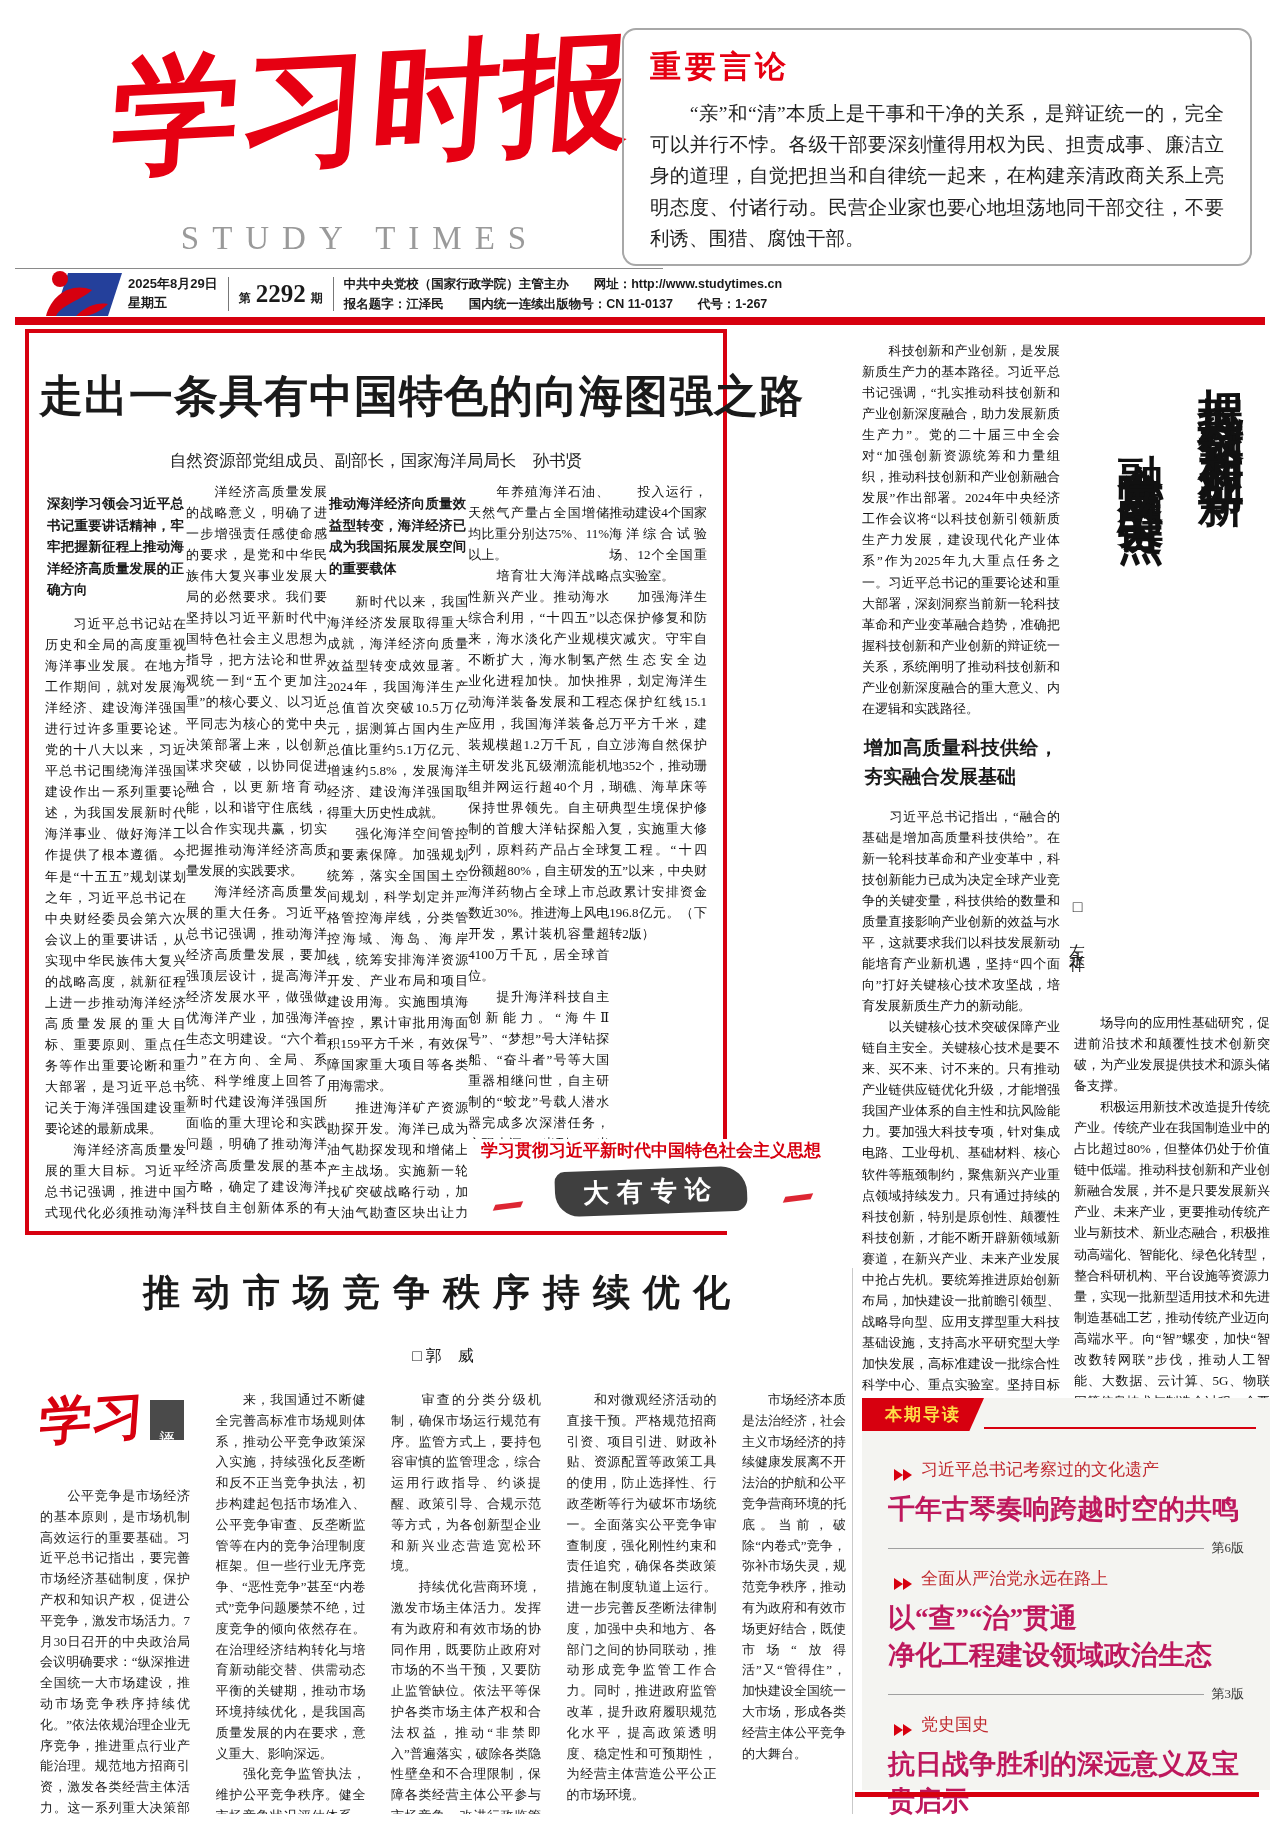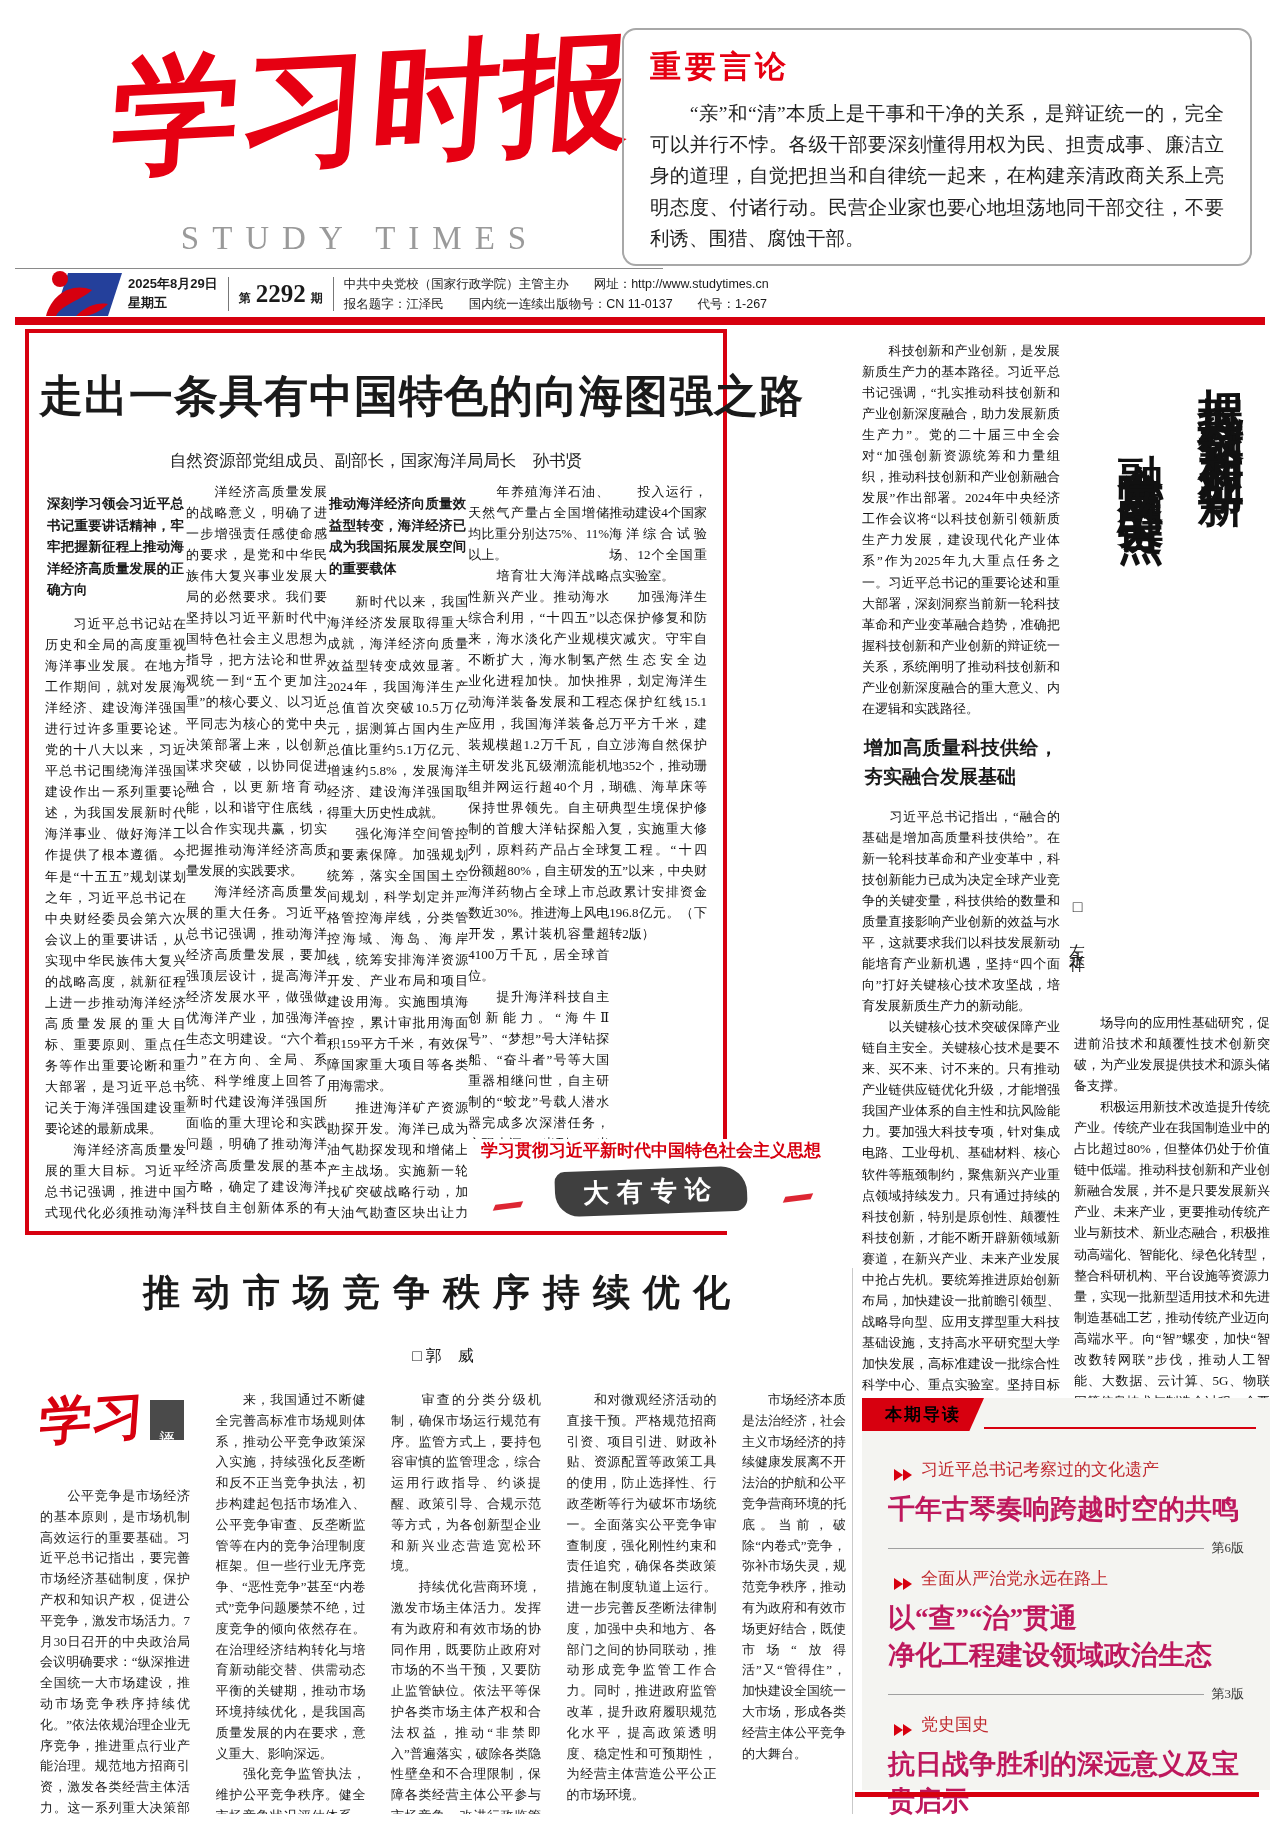--- a/index.html
+++ b/index.html
@@ -14,21 +14,21 @@
     font-size:33px;color:#9a9a9a;letter-spacing:13px;font-family:"Liberation Serif",serif;}
   .mast-rule{position:absolute;left:15px;top:268px;width:648px;height:1px;background:#8a8a8a;}
   .logo{position:absolute;left:46px;top:270px;}
   .inforow{position:absolute;left:128px;top:272px;height:44px;display:flex;align-items:center;
     font-family:"Liberation Sans","DejaVu Sans",sans-serif;}
   .inforow .sep{width:1px;height:34px;background:#777;margin:0 10px;}
   .datebox{font-size:13px;font-weight:600;line-height:1.45;}
   .issuebox{display:flex;align-items:baseline;font-weight:600;}
   .issuebox .small{font-size:12px;}
   .issuebox .big{font-size:25px;font-family:"Liberation Serif",serif;margin:0 5px;}
-  .pubbox{font-size:12.5px;font-weight:400;line-height:1.6;white-space:nowrap;}
+  .pubbox{font-size:12.5px;font-weight:700;line-height:1.6;white-space:nowrap;}
 
   
   .quote{position:absolute;left:622px;top:28px;width:630px;height:238px;
     border:2px solid #a8a8a8;border-radius:14px;box-sizing:border-box;padding:14px 26px 0;}
   .quote h2{margin:2px 0 10px;text-align:left;font-size:31px;color:#e60012;
     letter-spacing:4px;font-family:"Liberation Sans","DejaVu Sans",sans-serif;}
   .quote p{margin:0;font-size:19.5px;line-height:1.6;text-align:justify;color:#222;}
 
   
   .redbar{position:absolute;left:15px;top:317px;width:1250px;height:8px;background:#d7000f;}
@@ -76,21 +76,21 @@
   .xstamp .xs-main{font-size:52px;font-weight:bold;color:#d7000f;line-height:1.1;
     transform:skewX(-8deg) rotate(-4deg);}
   .xstamp .xs-box{margin:10px 0 0 6px;width:34px;height:40px;background:#4a4a4a;color:#fff;
     writing-mode:vertical-rl;font-size:15px;letter-spacing:2px;text-align:center;line-height:34px;}
 
   .vdivider{position:absolute;left:852px;top:1268px;width:1px;height:546px;background:#c9c9c9;}
 
   
   .guide{position:absolute;left:862px;top:1398px;width:408px;height:392px;
     background:#f4f4f1;box-sizing:border-box;padding:50px 26px 0;}
-  .gtab{position:absolute;left:0;top:0;width:122px;height:33px;background:#d7000f;color:#000000;
+  .gtab{position:absolute;left:0;top:0;width:122px;height:33px;background:#d7000f;color:#fde047;
     font-size:17px;font-weight:bold;letter-spacing:2px;line-height:33px;text-align:center;
     font-family:"Liberation Sans","DejaVu Sans",sans-serif;
     clip-path:polygon(0 0,100% 0,88% 100%,0 100%);}
   .gline{position:absolute;left:122px;right:14px;top:29px;height:2px;background:#d7000f;}
   .gtag{display:flex;align-items:flex-end;margin-top:10px;}
   .gtag .arr{width:0;height:0;border-left:9px solid #d7000f;border-top:6px solid transparent;
     border-bottom:6px solid transparent;margin-right:3px;}
   .gtag .arr+.arr{margin-left:-3px;}
   .gtag span{font-size:17px;color:#c0272d;margin-left:6px;}
   .gtitle{font-size:27px;font-weight:bold;line-height:1.35;margin-top:10px;color:#be185d;

